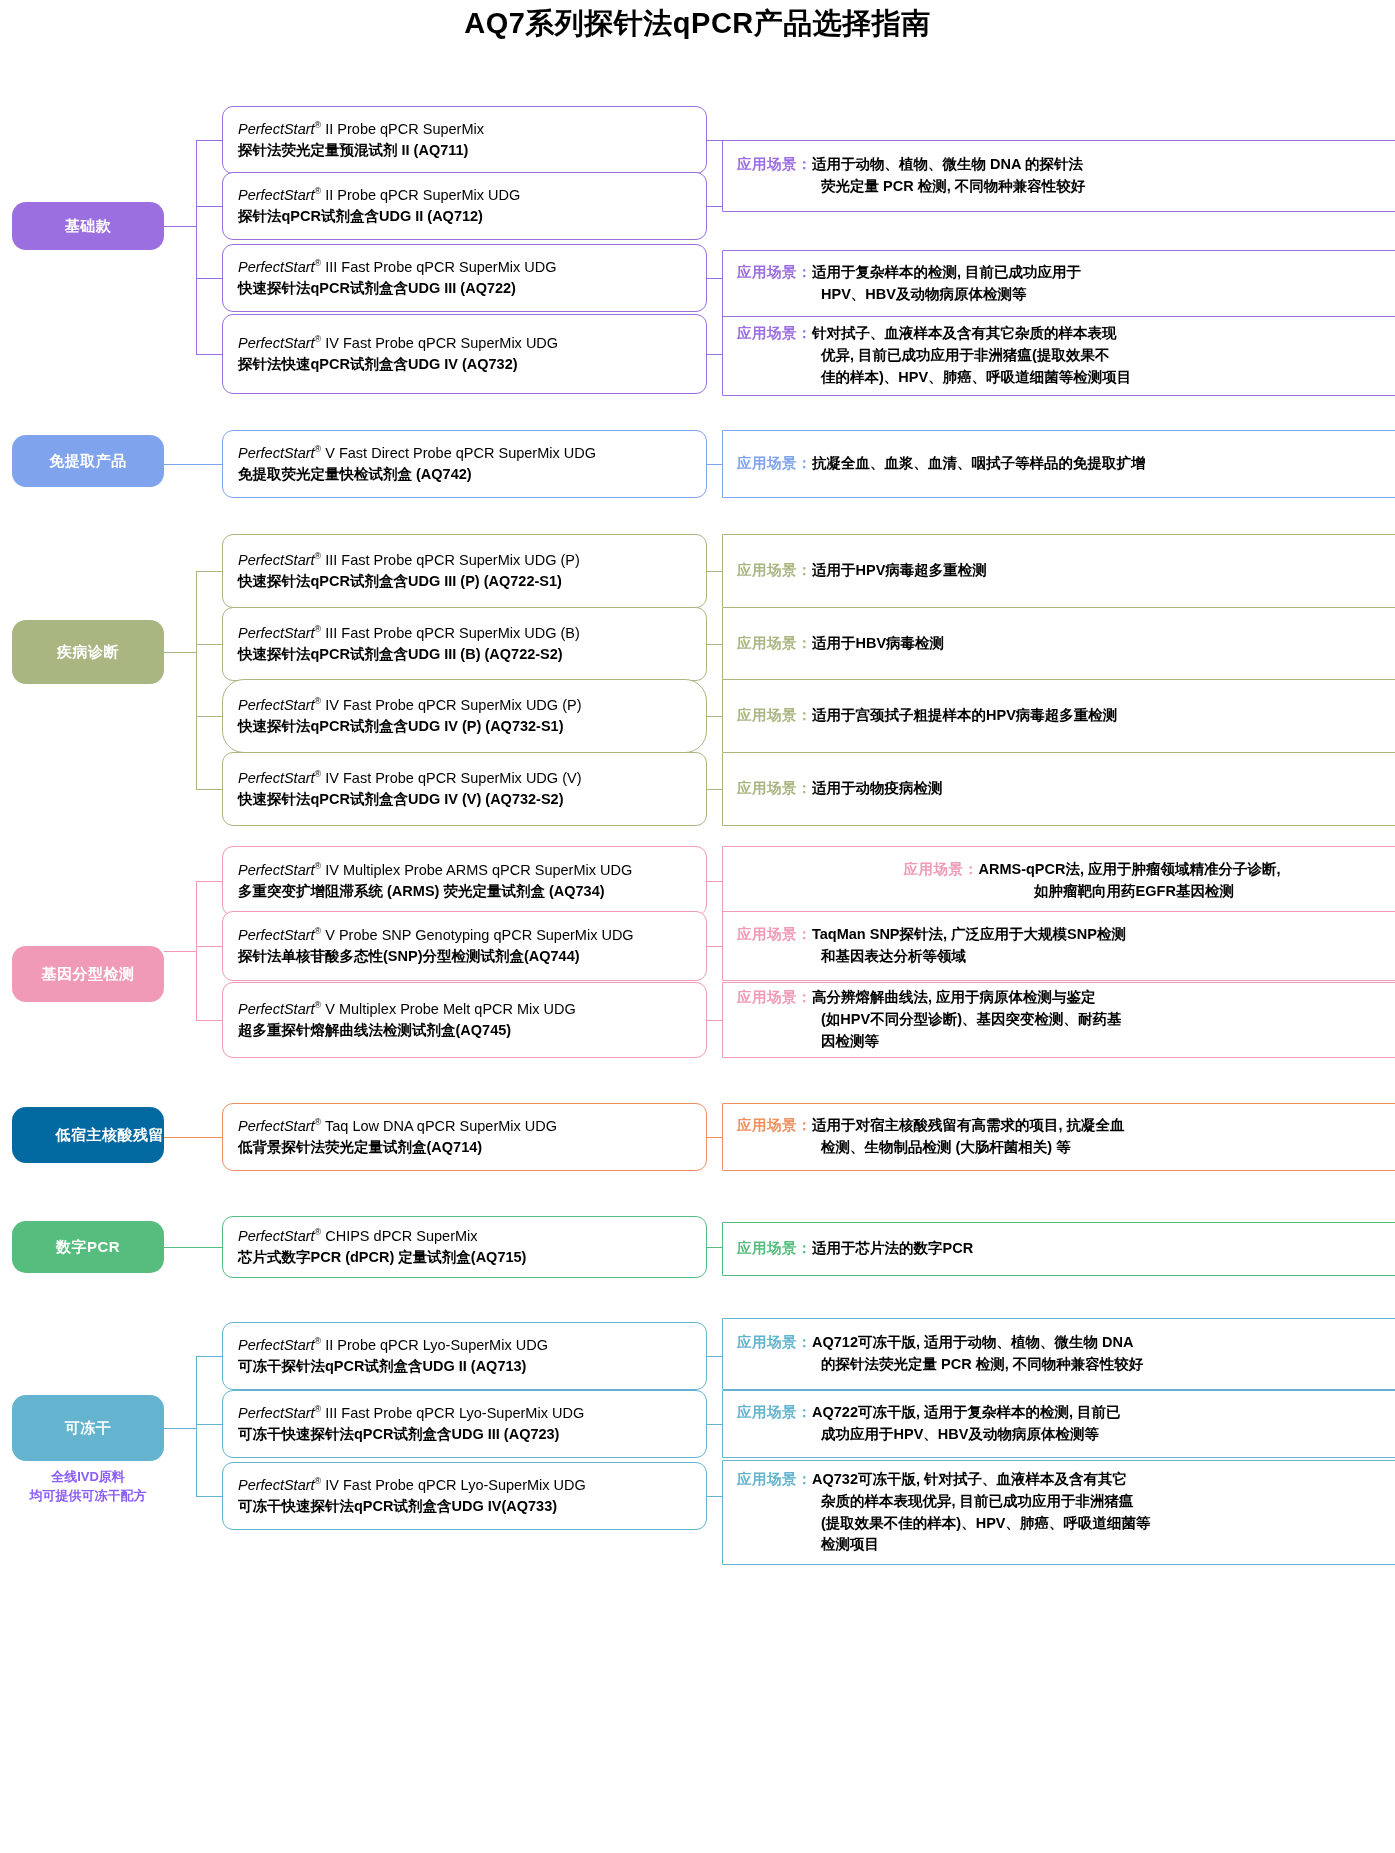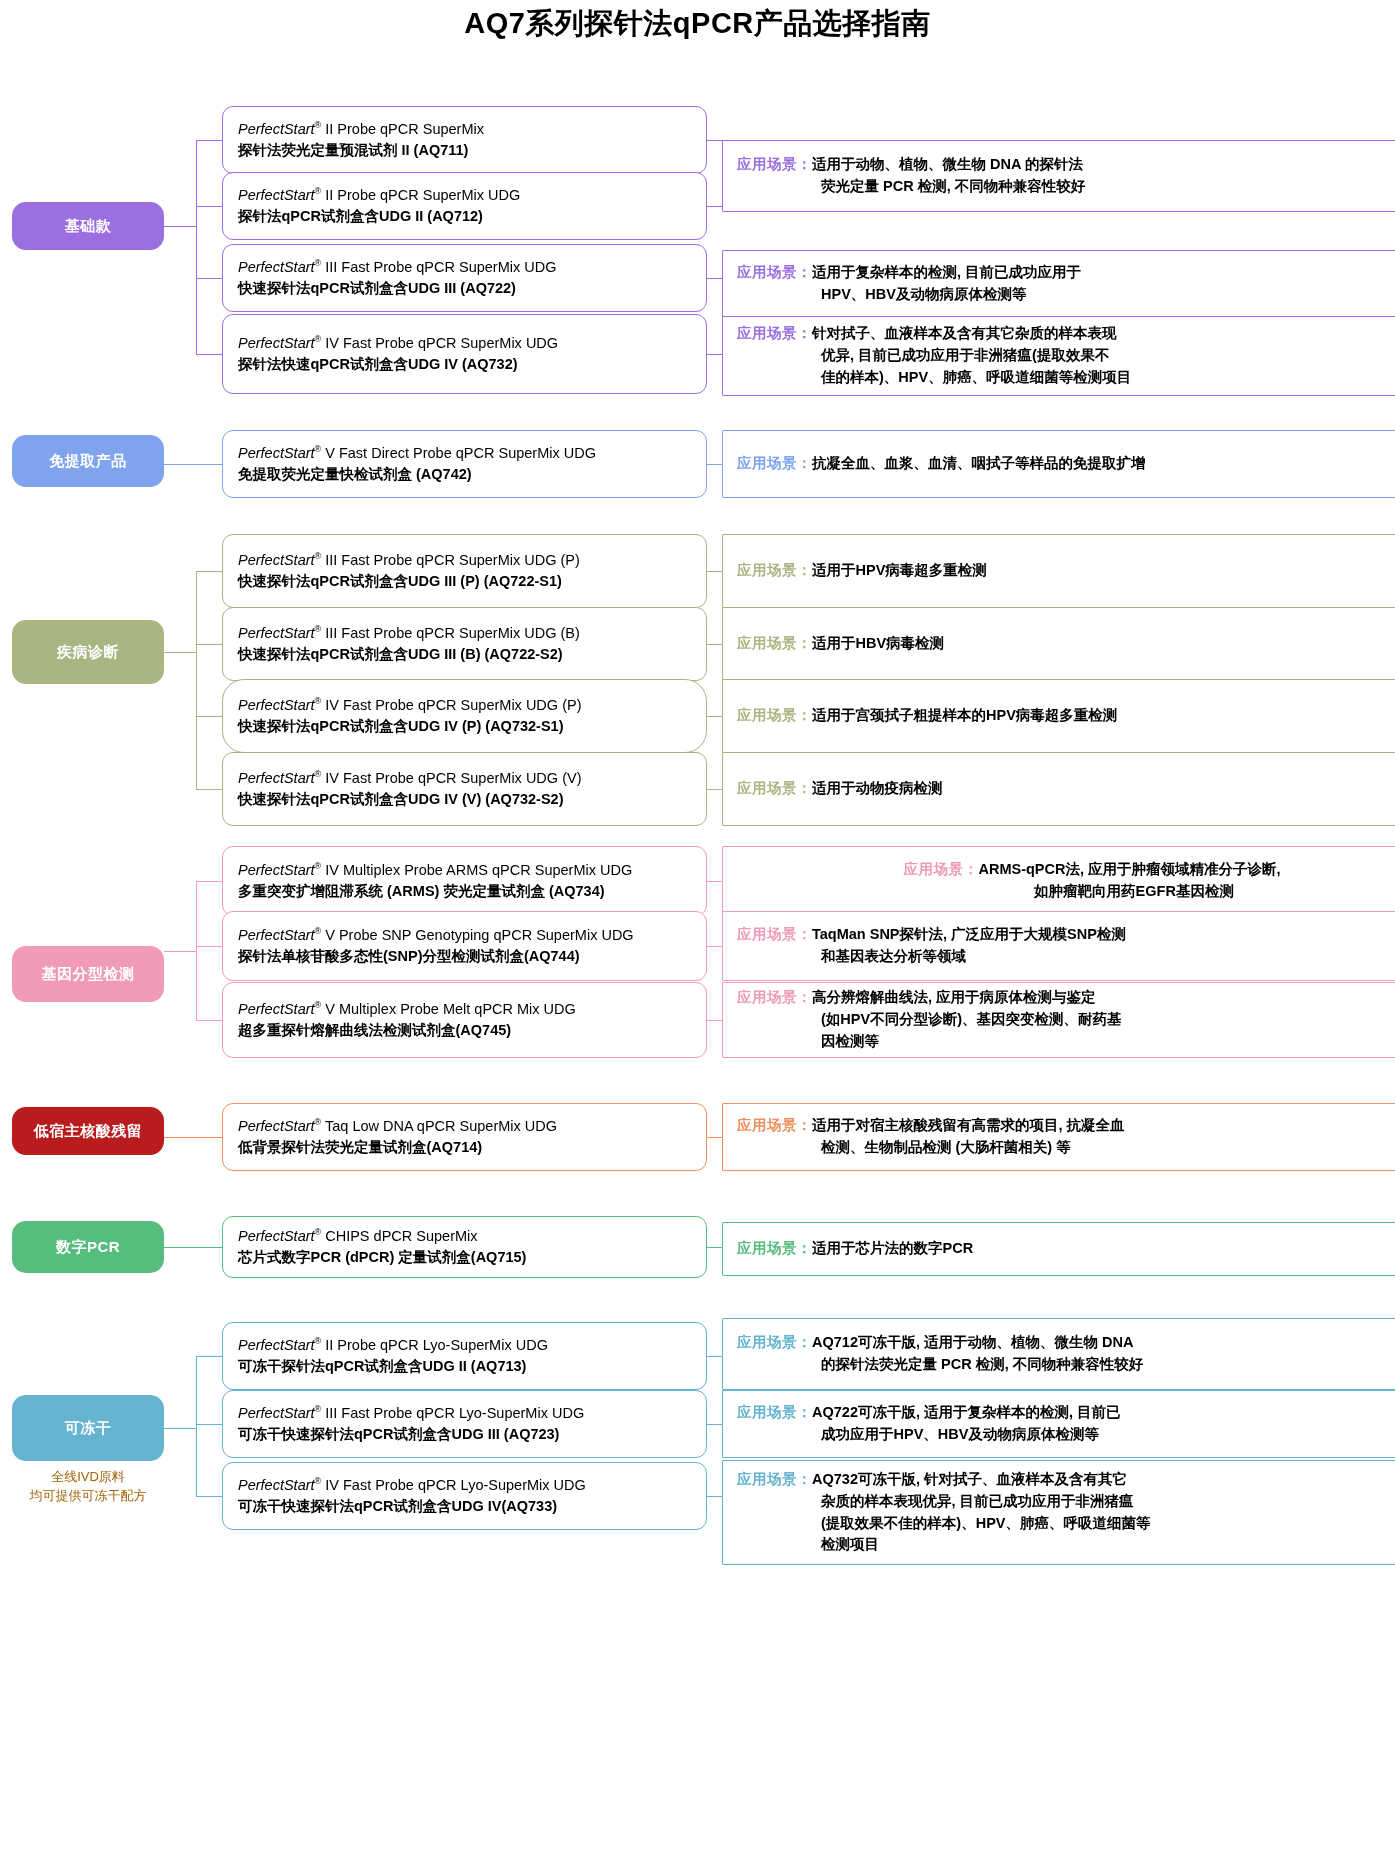--- a/index.html
+++ b/index.html
@@ -43,23 +43,23 @@
     line-height: 1.3;
     letter-spacing: 0.5px;
   }
 
   .cat-note {
     position: absolute;
     left: 12px;
     width: 152px;
     text-align: center;
     font-size: 13px;
-    color: #a16207;
+    color: #8b5cf6;
     line-height: 1.45;
-    font-weight: normal;
+    font-weight: bold;
   }
 
   
   .prod-box {
     position: absolute;
     left: 222px;
     width: 485px;
     border: 1.4px solid #999;
     border-radius: 11px;
     background: #fff;
@@ -275,21 +275,21 @@
         </div>
       </div>
       <div class="conn v" style="left: 196px; top: 881px; height: 139px; background: rgb(241, 154, 184);"></div>
       <div class="conn h" style="left: 196px; top: 881px; width: 26px; background: rgb(241, 154, 184);"></div>
       <div class="conn h" style="left: 196px; top: 946px; width: 26px; background: rgb(241, 154, 184);"></div>
       <div class="conn h" style="left: 196px; top: 1020px; width: 26px; background: rgb(241, 154, 184);"></div>
       <div class="conn h" style="left: 164px; top: 951px; width: 32px; background: rgb(241, 154, 184);"></div>
       <div class="conn h" style="left: 707px; top: 881px; width: 15px; background: rgb(241, 154, 184);"></div>
       <div class="conn h" style="left: 707px; top: 946px; width: 15px; background: rgb(241, 154, 184);"></div>
       <div class="conn h" style="left: 707px; top: 1020px; width: 15px; background: rgb(241, 154, 184);"></div>
-      <div class="cat-pill" style="top: 1107px; height: 48px; background: #b91c1c;">
+      <div class="cat-pill" style="top: 1107px; height: 56px; background: #0369a1; justify-content: flex-end;">
         <span>低宿主核酸残留</span>
       </div>
       <div class="prod-box" style="top: 1103px; height: 68px; border-color: rgb(239, 144, 96);">
         <div class="prod-en"><span>PerfectStart</span><sup>®</sup><span class="nonital"> Taq Low DNA qPCR SuperMix UDG</span></div>
         <div class="prod-cn">低背景探针法荧光定量试剂盒(AQ714)</div>
       </div>
       <div class="scn-box" style="top: 1103px; height: 68px; border-color: rgb(239, 144, 96);">
         <div class="scn-inner">
           <div class="scn-line"><span class="scn-label" style="color: rgb(239, 144, 96);">应用场景：</span><span class="scn-text">适用于对宿主核酸残留有高需求的项目, 抗凝全血</span></div>
           <div class="scn-line indent"><span class="scn-text">检测、生物制品检测 (大肠杆菌相关) 等</span></div>

